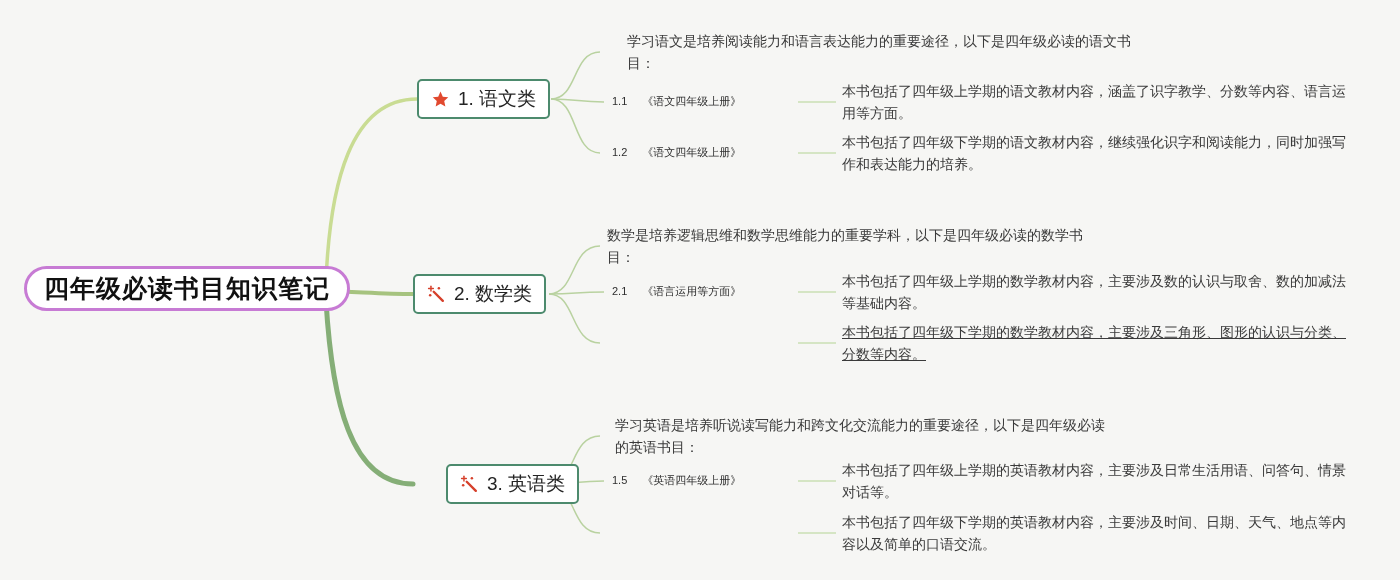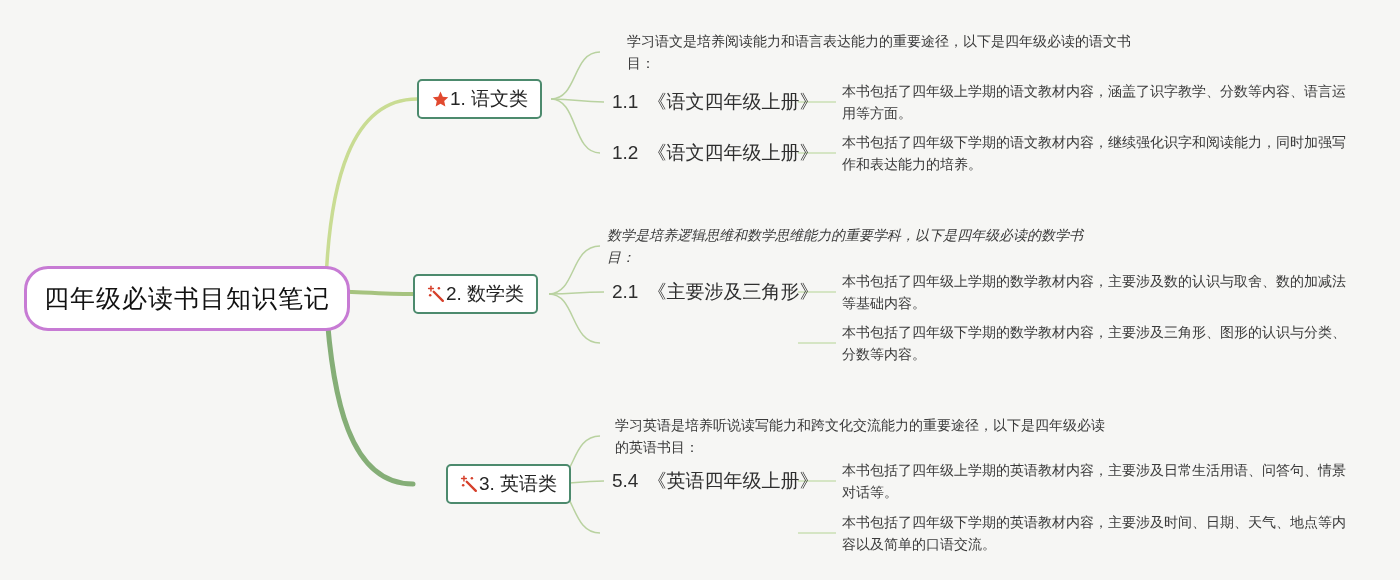--- a/index.html
+++ b/index.html
@@ -24,29 +24,30 @@
     position:absolute;
     z-index:2;
     background:#ffffff;
     box-sizing:border-box;
     white-space:nowrap;
   }
   .root{
     left:24px; top:266px;
     border:3px solid #c77bd4;
     border-radius:24px;
-    padding:13px 17px;
+    padding:3px 17px;
     font-size:25px;
-    font-weight:400;
+    font-weight:700;
     color:#111111;
     letter-spacing:1px;
   }
   .branch{
     display:flex;
     align-items:center;
+    gap:8px;
     border:2px solid #4c8a6d;
     border-radius:5px;
     padding:5px 12px;
     font-size:19px;
     color:#242424;
   }
   #branch-1{left:417px; top:79px;}
   #branch-2{left:413px; top:274px;}
   #branch-3{left:413px; top:464px;margin-left:33px;}
   .branch .icon{
@@ -55,47 +56,47 @@
     flex:0 0 auto;
   }
   .intro{
     position:absolute;
     z-index:2;
     font-size:14px;
     line-height:22px;
     color:#3a3a3a;
   }
   #intro-1{left:607px; top:30px;  width:512px;margin-left:20px;}
-  #intro-2{left:607px; top:224px; width:492px;font-style:italic;}
+  #intro-2{left:607px; top:224px; width:492px;}
   #intro-3{left:615px; top:414px; width:496px;}
   .item-label{
     position:absolute;
     z-index:2;
     left:612px;
-    font-size:19px;
+    font-size:11px;
     line-height:21px;
     color:#2e2e2e;
     display:flex;
-    gap:9px;
+    gap:15px;
     white-space:nowrap;
   }
   #label-11{top:91px;}  #label-12{top:142px;}
   #label-21{top:281px;} #label-22{top:332px;}
   #label-31{top:470px;} #label-32{top:522px;}
   .item-desc{
     position:absolute;
     z-index:2;
     left:842px;
     width:504px;
     font-size:14px;
     line-height:22px;
     color:#3a3a3a;
   }
   #desc-11{top:80px;}  #desc-12{top:131px;}
-  #desc-21{top:270px;} #desc-22{top:321px;}
+  #desc-21{top:270px;} #desc-22{top:321px;text-decoration:underline;}
   #desc-31{top:459px;} #desc-32{top:511px;}
 </style>
 </head>
 <body>
 
 <div class="canvas">
 
   <svg class="links" viewBox="0 0 1400 580" fill="none">
 
     <path d="M326,281 C330,185 350,99 417,99" stroke="#c9dc93" stroke-width="3.5" stroke-linecap="round"></path>
@@ -155,41 +156,41 @@
         <circle cx="15" cy="4" r="1.6" fill="#d6402b"></circle>
         <circle cx="4" cy="13" r="1.6" fill="#d6402b"></circle>
       </svg>
     </span>
     <span>2. 数学类</span>
   </div>
   <div class="intro" id="intro-2">数学是培养逻辑思维和数学思维能力的重要学科，以下是四年级必读的数学书目：</div>
 
   <div class="item-label" id="label-21">
     <span>2.1</span>
-    <span>《主要涉及三角形》</span>
+    <span>《语言运用等方面》</span>
   </div>
   <div class="item-desc" id="desc-21">本书包括了四年级上学期的数学教材内容，主要涉及数的认识与取舍、数的加减法等基础内容。</div>
 
   <div class="item-desc" id="desc-22">本书包括了四年级下学期的数学教材内容，主要涉及三角形、图形的认识与分类、分数等内容。</div>
 
   <div class="node branch" id="branch-3">
     <span class="icon">
       <svg viewBox="0 0 24 24" width="19" height="19">
         <line x1="8.5" y1="8.5" x2="20" y2="20" stroke="#d6402b" stroke-width="3" stroke-linecap="round"></line>
         <line x1="5" y1="1.5" x2="5" y2="7.5" stroke="#d6402b" stroke-width="1.8" stroke-linecap="round"></line>
         <line x1="2" y1="4.5" x2="8" y2="4.5" stroke="#d6402b" stroke-width="1.8" stroke-linecap="round"></line>
         <circle cx="15" cy="4" r="1.6" fill="#d6402b"></circle>
         <circle cx="4" cy="13" r="1.6" fill="#d6402b"></circle>
       </svg>
     </span>
     <span>3. 英语类</span>
   </div>
   <div class="intro" id="intro-3">学习英语是培养听说读写能力和跨文化交流能力的重要途径，以下是四年级必读的英语书目：</div>
 
   <div class="item-label" id="label-31">
-    <span>5.4</span>
+    <span>1.5</span>
     <span>《英语四年级上册》</span>
   </div>
   <div class="item-desc" id="desc-31">本书包括了四年级上学期的英语教材内容，主要涉及日常生活用语、问答句、情景对话等。</div>
 
   <div class="item-desc" id="desc-32">本书包括了四年级下学期的英语教材内容，主要涉及时间、日期、天气、地点等内容以及简单的口语交流。</div>
 
 </div>
 
 </body></html>

